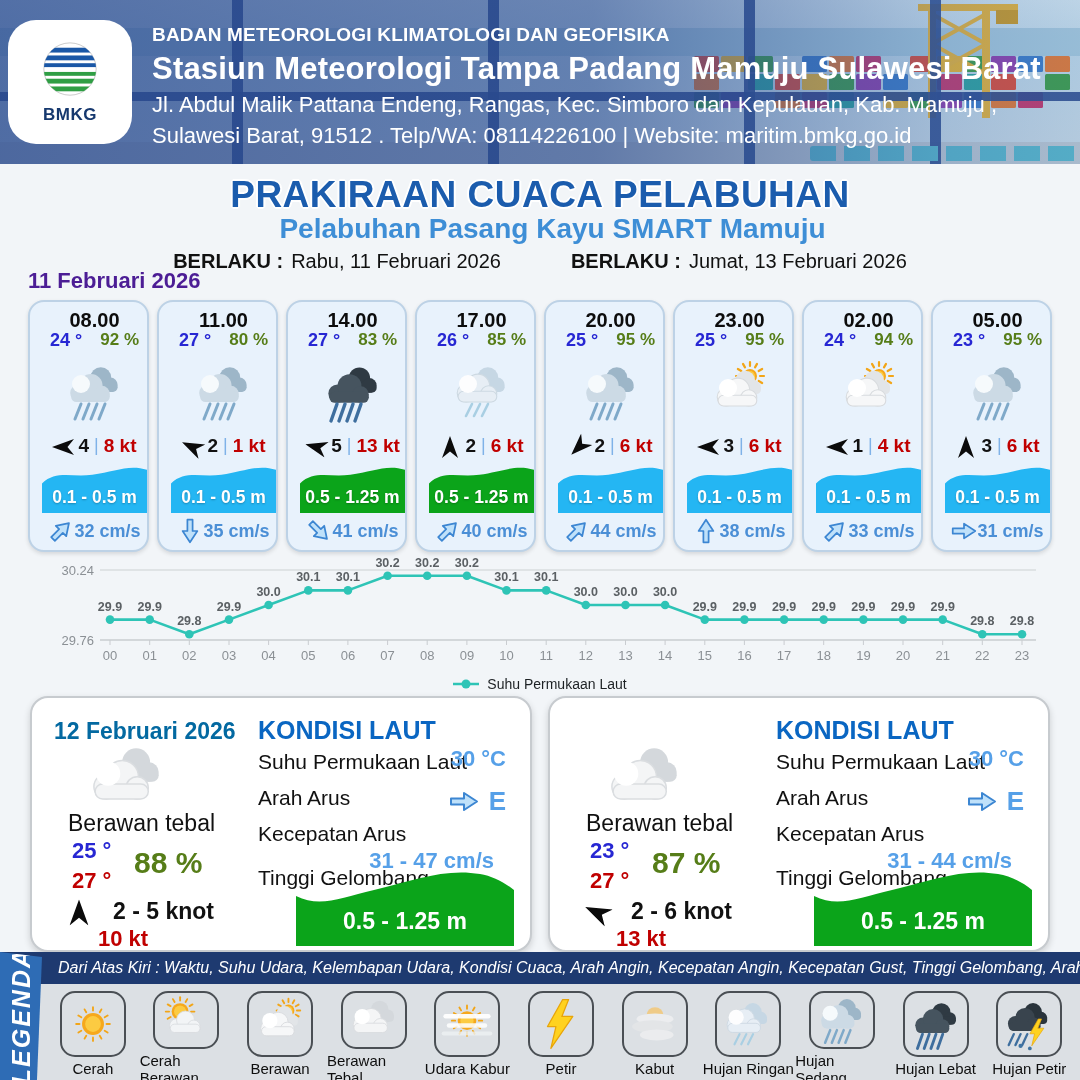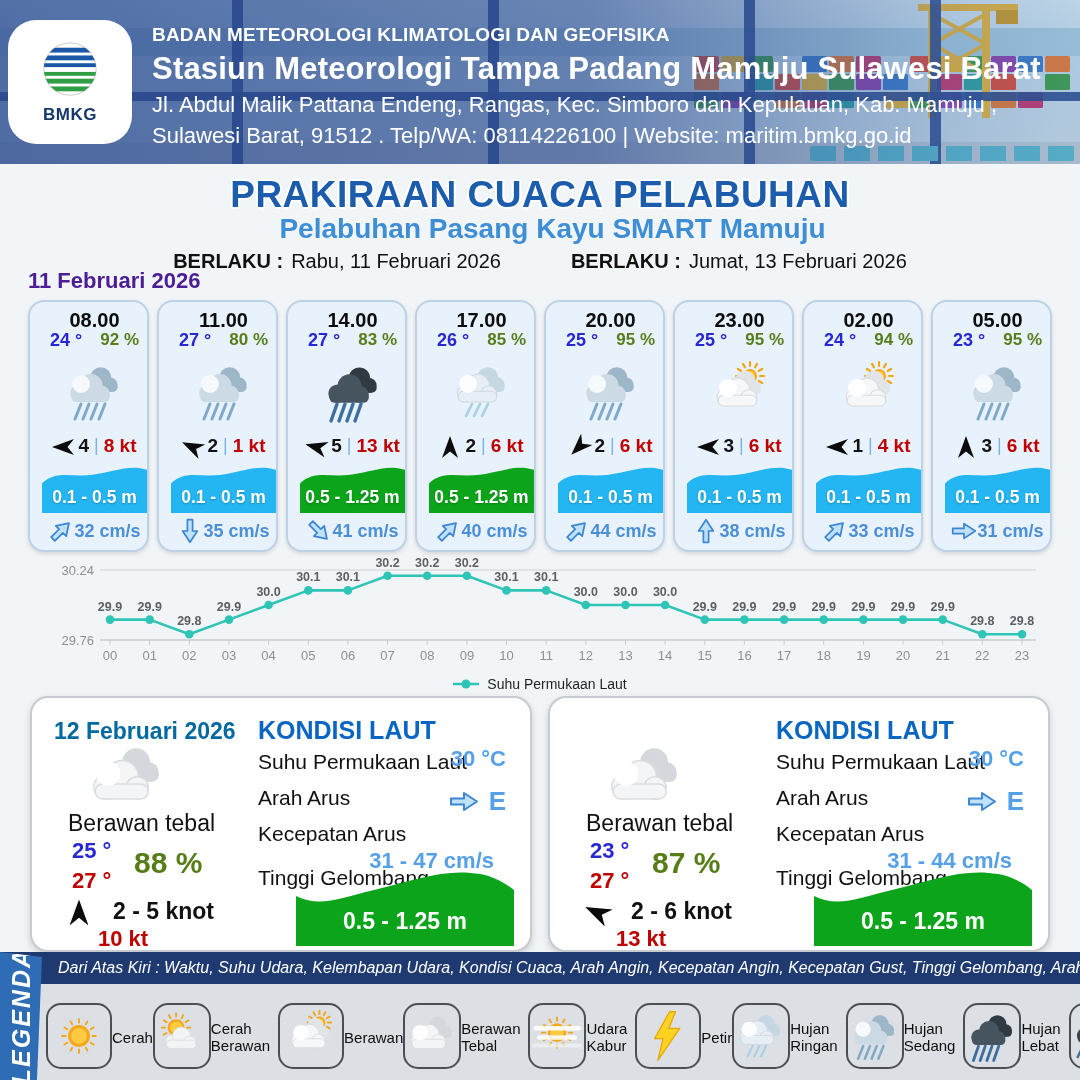--- a/index.html
+++ b/index.html
@@ -87,21 +87,21 @@
   
   .footer-wrap { position:absolute; left:0; top:952px; width:1080px; height:128px; }
   .note-bar { position:absolute; left:0; top:0; width:1080px; height:32px; background:#1e3a70; display:flex; align-items:center; }
   .note-txt { margin-left:58px; color:#fff; font-style:italic; font-size:16px; white-space:nowrap; }
   .legend-area { position:absolute; left:0; top:32px; width:1080px; height:96px; background:#dce0e4; }
   .legend-ribbon { position:absolute; left:0; top:0; width:42px; height:128px; background:#2e6cb5; z-index:2;
     display:flex; align-items:center; justify-content:center; clip-path:polygon(0 0,100% 4%,88% 100%,0 100%); }
   .legend-ribbon span { writing-mode:vertical-rl; transform:rotate(180deg); color:#fff; font-weight:bold; font-style:italic;
     font-size:25px; letter-spacing:2px; }
   .legend-items { position:absolute; left:46px; right:4px; top:0; bottom:0; display:flex; }
-  .lg-item { flex:1; display:flex; flex-direction:row; align-items:center; padding-top:7px; }
+  .lg-item { flex:1; display:flex; flex-direction:column; align-items:center; padding-top:7px; }
   .lg-box { width:66px; height:66px; border:2px solid #4a4f54; border-radius:15px; display:flex; align-items:center; justify-content:center; }
   .lg-label { margin-top:3px; font-size:15px; color:#0e0e0e; }
 </style>
 </head>
 <body>
 
 <div class="poster">
 
   <div class="hdr">
     <div class="hdr-sky"></div>
@@ -971,20 +971,31 @@
    <div class="lg-box">
               <svg width="54" height="54" viewBox="0 0 64 64">
                 <polygon transform="translate(14,3) scale(1)" points="20,0 2,32 12,32 6,58 32,20 19,20 27,0" fill="#ffd21f" stroke="#e8a50a" stroke-width="1.5" stroke-linejoin="round"></polygon>
               </svg>
             </div>
    <div class="lg-label">Petir</div>
  </div>
  <div class="lg-item">
    <div class="lg-box">
               <svg width="54" height="54" viewBox="0 0 64 64">
+                <circle cx="32" cy="22" r="10" fill="#f5c469" opacity="0.75"></circle>
+                <ellipse cx="32" cy="26" rx="22" ry="6.5" fill="#ecedef"></ellipse>
+                <ellipse cx="29" cy="35" rx="24" ry="7.5" fill="#e3e5e7"></ellipse>
+                <ellipse cx="34" cy="45" rx="20" ry="6.5" fill="#ebecee"></ellipse>
+              </svg>
+            </div>
+   <div class="lg-label">Kabut</div>
+ </div>
+ <div class="lg-item">
+   <div class="lg-box">
+              <svg width="54" height="54" viewBox="0 0 64 64">
                 <g transform="translate(13,0) scale(0.8)" fill="#c6d7e4">
                   <circle cx="18" cy="30" r="10"></circle>
                   <circle cx="31" cy="22" r="13"></circle>
                   <circle cx="43" cy="31" r="9"></circle>
                   <rect x="9" y="28" width="43" height="12" rx="6"></rect>
                 </g>
                 <g transform="translate(0,6) scale(0.9)" fill="#e7eef5" stroke="#cdd9e2" stroke-width="1.2">
                   <circle cx="18" cy="30" r="10"></circle>
                   <circle cx="31" cy="22" r="13"></circle>
                   <circle cx="43" cy="31" r="9"></circle>

